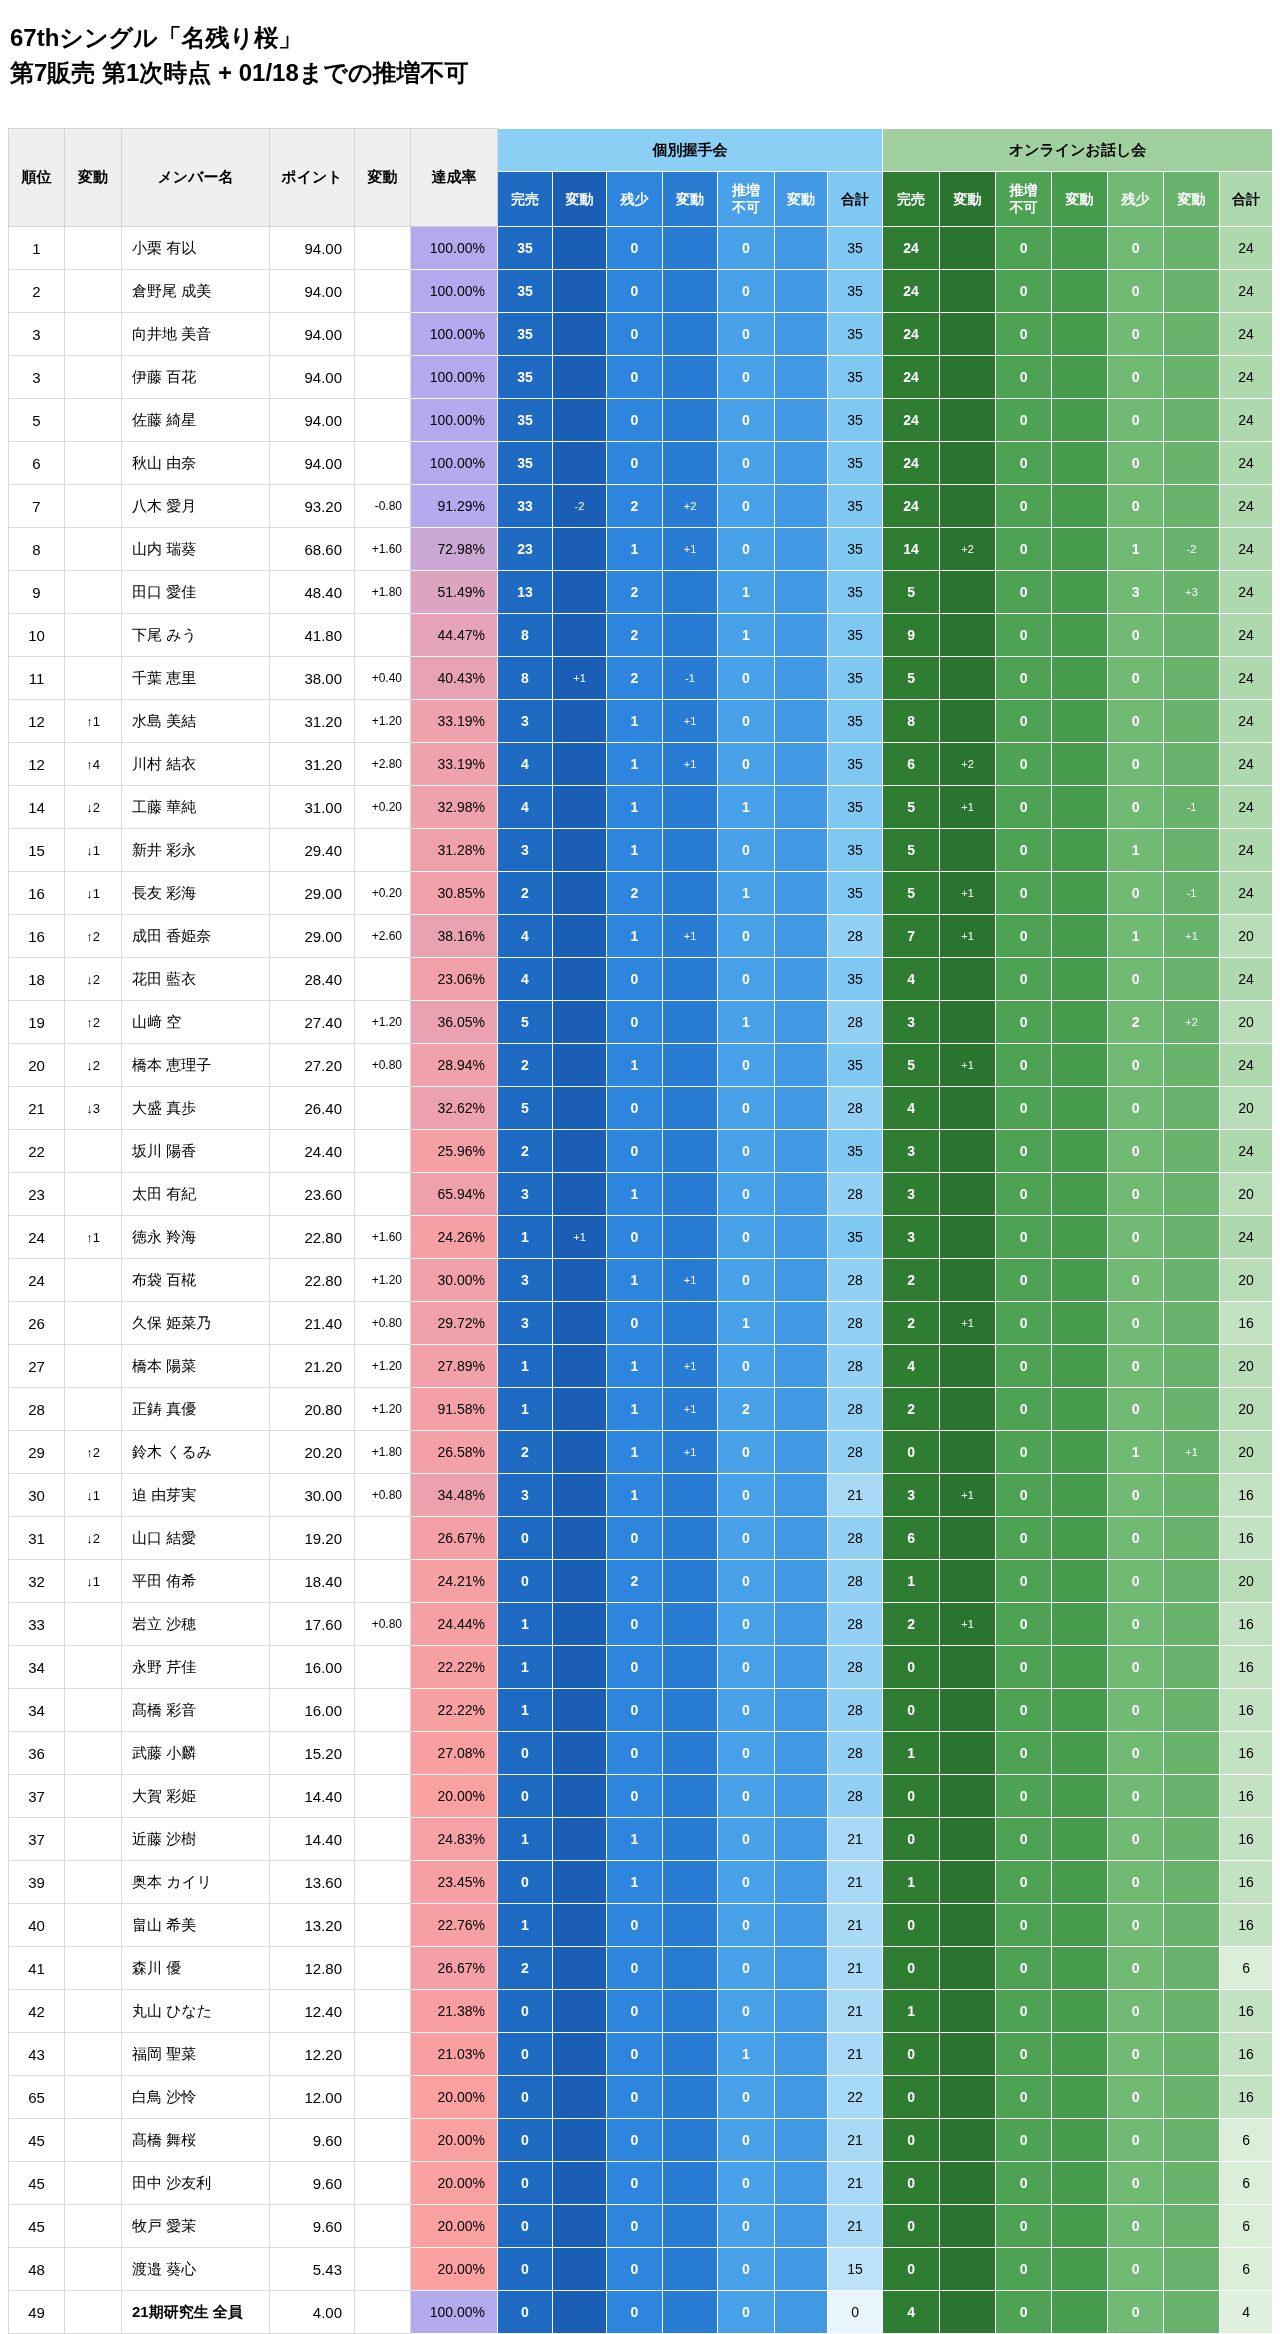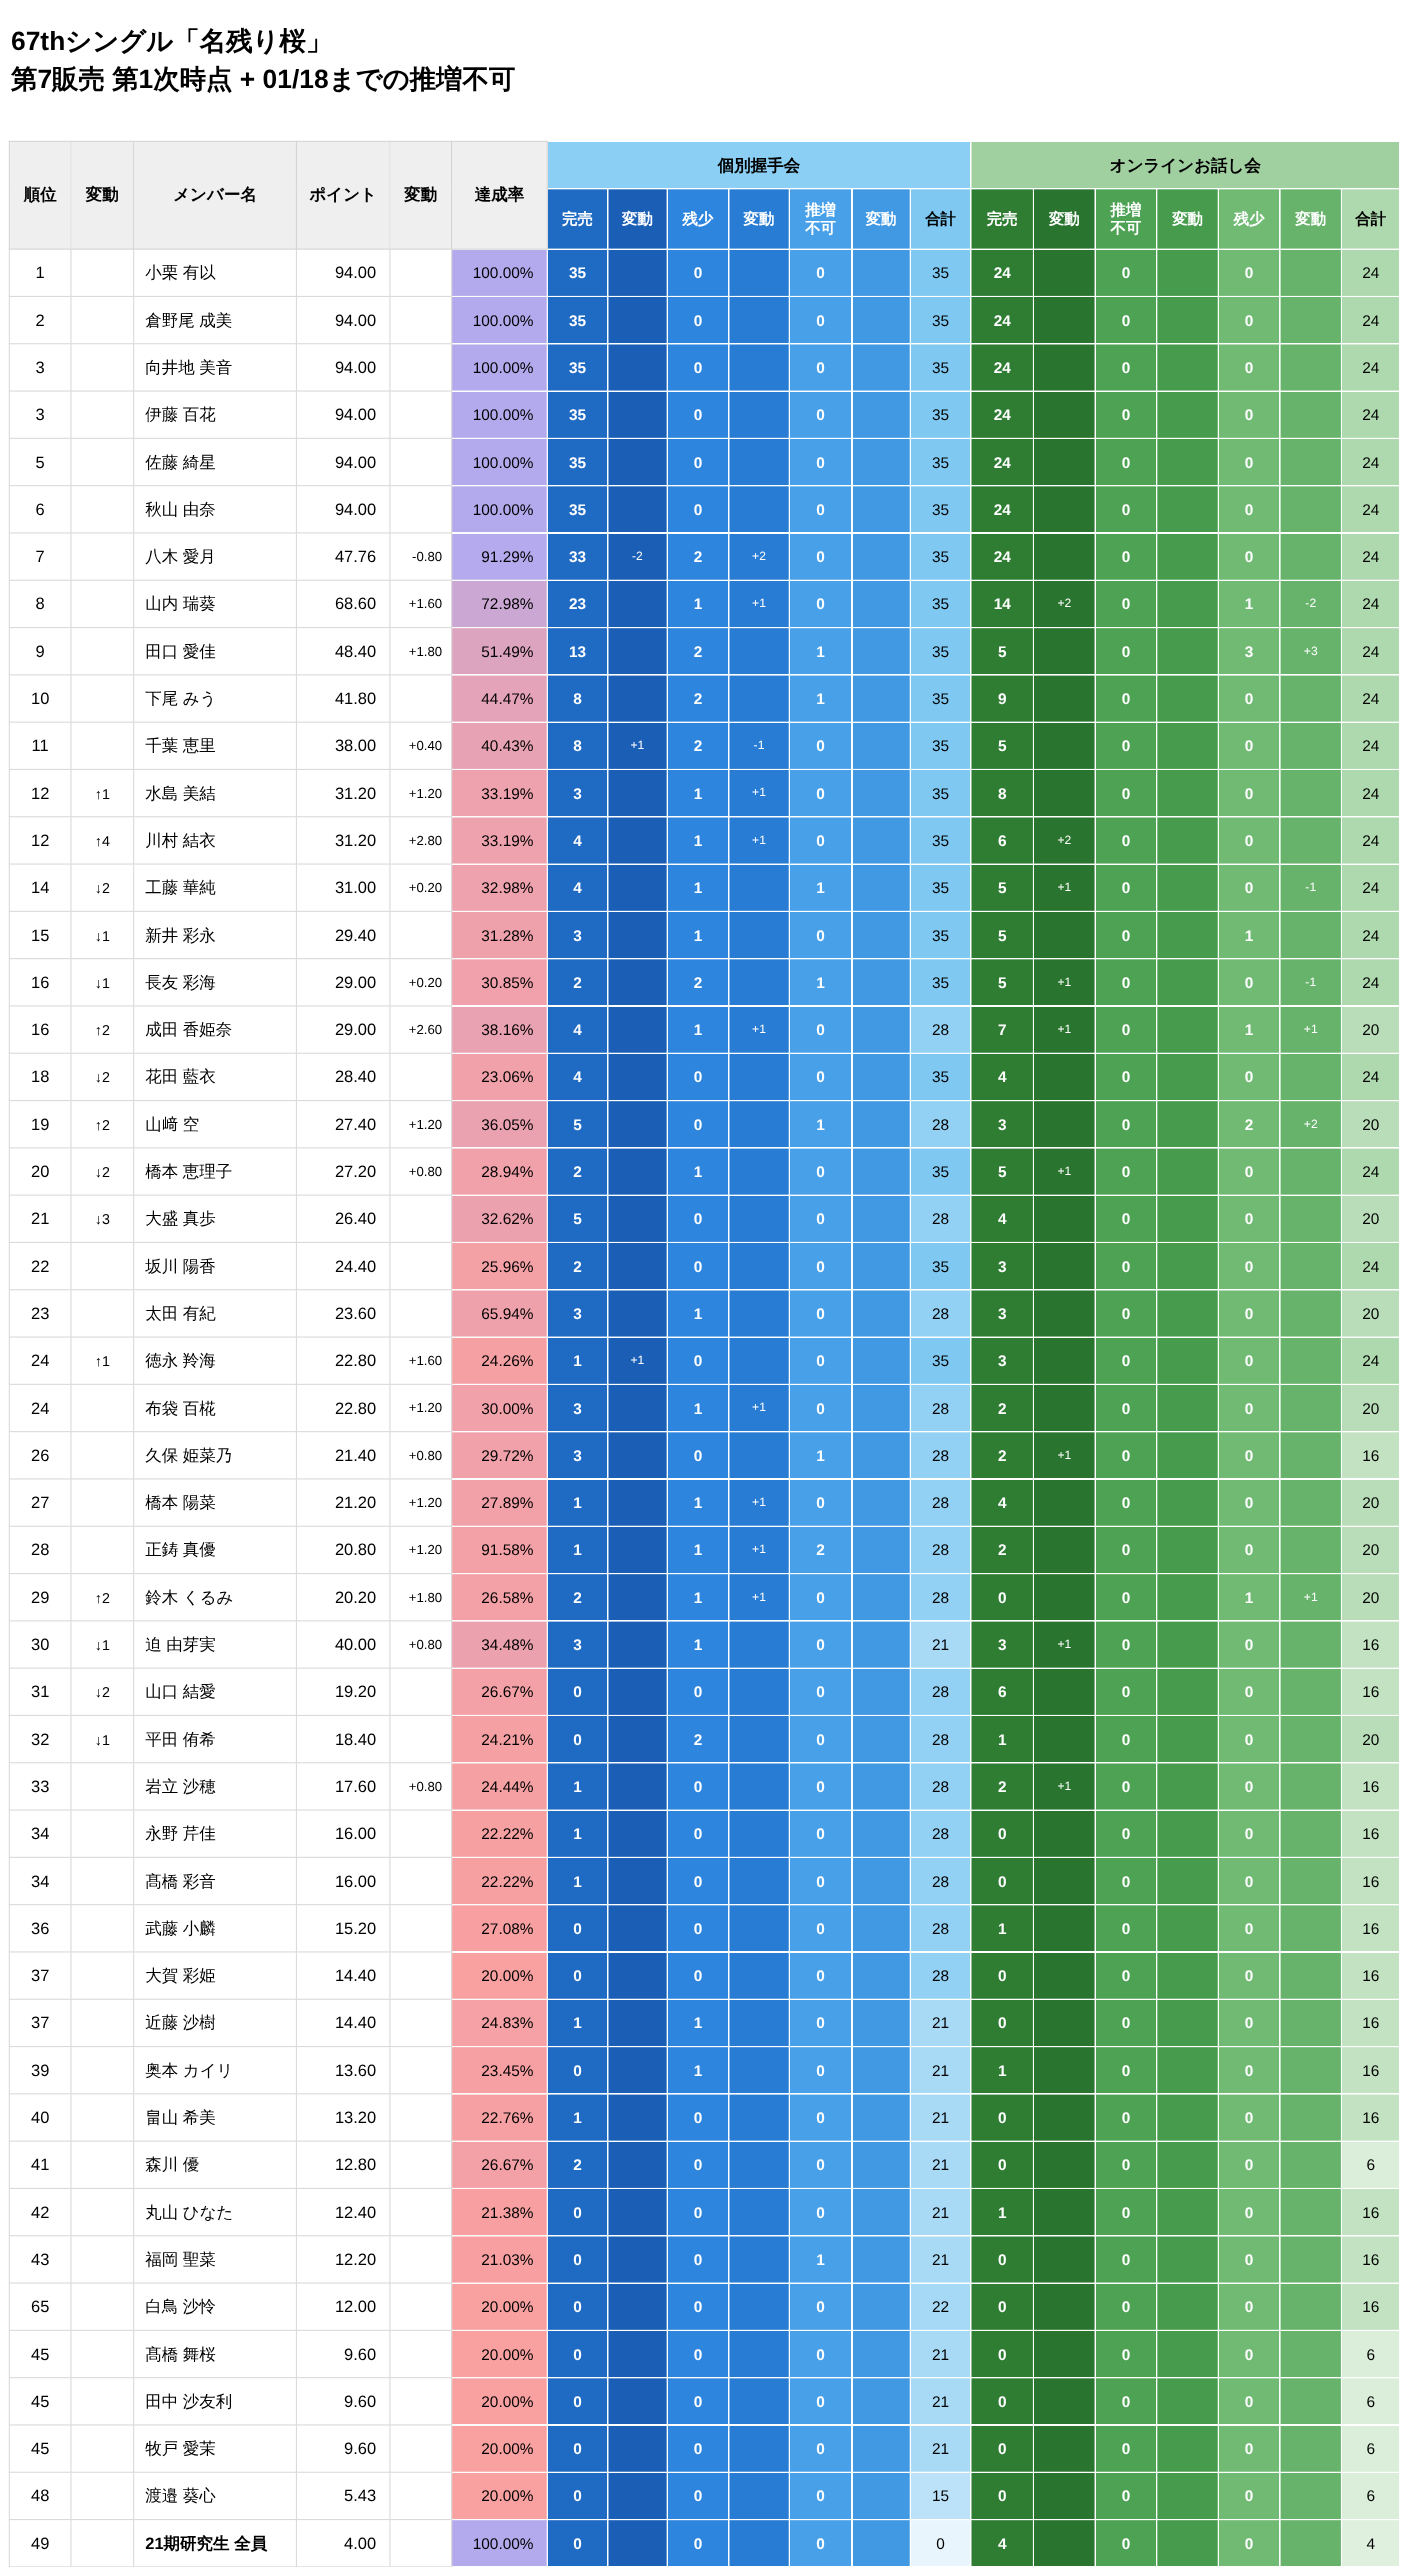--- a/index.html
+++ b/index.html
@@ -216,21 +216,21 @@
         <td class="cval" style="background: rgb(78, 162, 83);">0</td>
         <td class="cchg" style="background: rgb(71, 155, 76);"></td>
         <td class="cval" style="background: rgb(112, 186, 116);">0</td>
         <td class="cchg" style="background: rgb(104, 179, 108);"></td>
         <td class="ctot" style="background: rgb(174, 216, 174);">24</td>
       </tr>
       <tr>
         <td class="white rank">7</td>
         <td class="white rchg"></td>
         <td class="white name">八木 愛月</td>
-        <td class="white pts">47.76</td>
+        <td class="white pts">93.20</td>
         <td class="white pchg">-0.80</td>
         <td class="rate" style="background: rgb(180, 170, 237);">91.29%</td>
         <td class="cval" style="background: rgb(31, 106, 194);">33</td>
         <td class="cchg" style="background: rgb(26, 94, 182);">-2</td>
         <td class="cval" style="background: rgb(46, 133, 221);">2</td>
         <td class="cchg" style="background: rgb(40, 124, 211);">+2</td>
         <td class="cval" style="background: rgb(72, 160, 233);">0</td>
         <td class="cchg" style="background: rgb(65, 153, 227);"></td>
         <td class="ctot" style="background: rgb(126, 200, 242);">35</td>
         <td class="cval" style="background: rgb(46, 125, 51);">24</td>
@@ -722,21 +722,21 @@
         <td class="cval" style="background: rgb(78, 162, 83);">0</td>
         <td class="cchg" style="background: rgb(71, 155, 76);"></td>
         <td class="cval" style="background: rgb(112, 186, 116);">1</td>
         <td class="cchg" style="background: rgb(104, 179, 108);">+1</td>
         <td class="ctot" style="background: rgb(184, 221, 184);">20</td>
       </tr>
       <tr>
         <td class="white rank">30</td>
         <td class="white rchg">↓1</td>
         <td class="white name">迫 由芽実</td>
-        <td class="white pts">40.00</td>
+        <td class="white pts">30.00</td>
         <td class="white pchg">+0.80</td>
         <td class="rate" style="background: rgb(236, 162, 174);">34.48%</td>
         <td class="cval" style="background: rgb(31, 106, 194);">3</td>
         <td class="cchg" style="background: rgb(26, 94, 182);"></td>
         <td class="cval" style="background: rgb(46, 133, 221);">1</td>
         <td class="cchg" style="background: rgb(40, 124, 211);"></td>
         <td class="cval" style="background: rgb(72, 160, 233);">0</td>
         <td class="cchg" style="background: rgb(65, 153, 227);"></td>
         <td class="ctot" style="background: rgb(168, 218, 246);">21</td>
         <td class="cval" style="background: rgb(46, 125, 51);">3</td>

